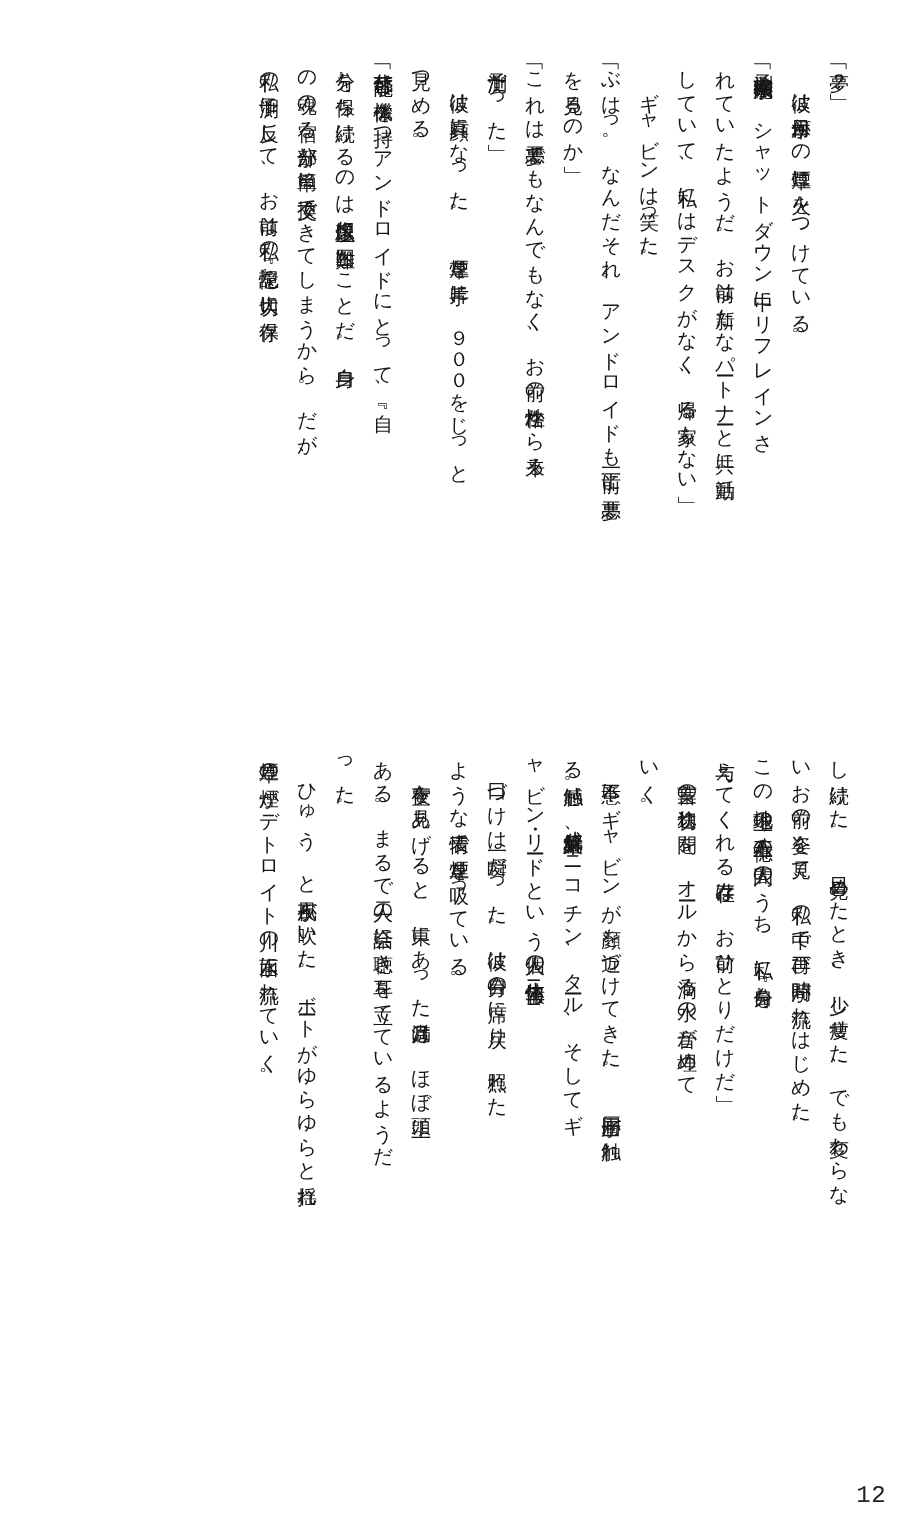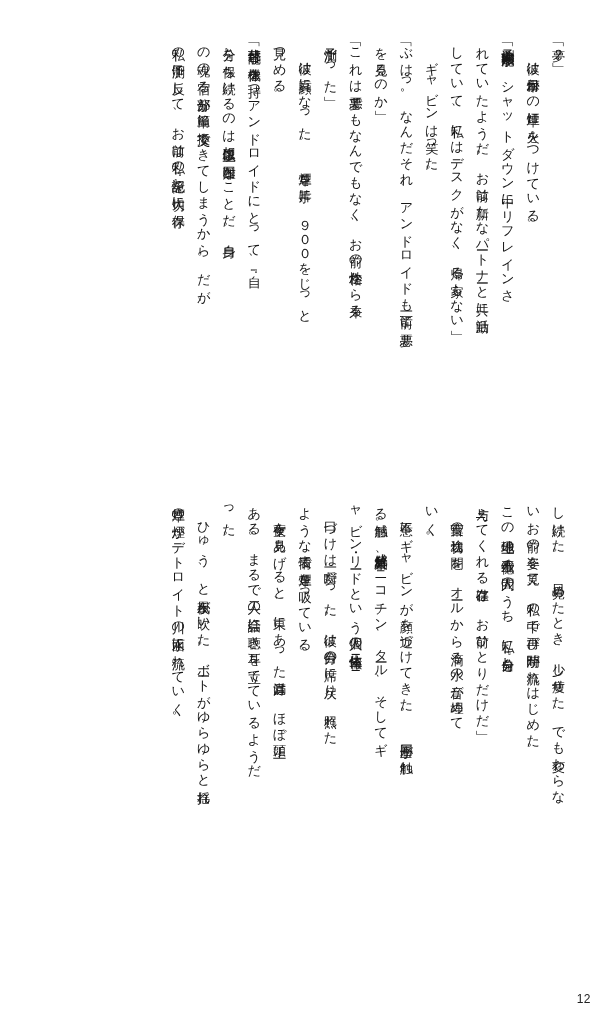--- a/index.html
+++ b/index.html
@@ -56,23 +56,23 @@
   }
 
   .vblock p + p {
     margin-right: 0;
   }
 
   .page-number {
     position: absolute;
     right: 24px;
     bottom: 18px;
-    font-size: 12px;
+    font-size: 16px;
     color: #222;
-    font-family: Liberation Sans, sans-serif;
+    font-family: Liberation Mono, monospace;
     letter-spacing: 0.5px;
   }
 </style>
 </head>
 <body>
 
 <div id="page">
 
   <div class="vblock" id="block-upper">
     <p>「夢？」</p>

